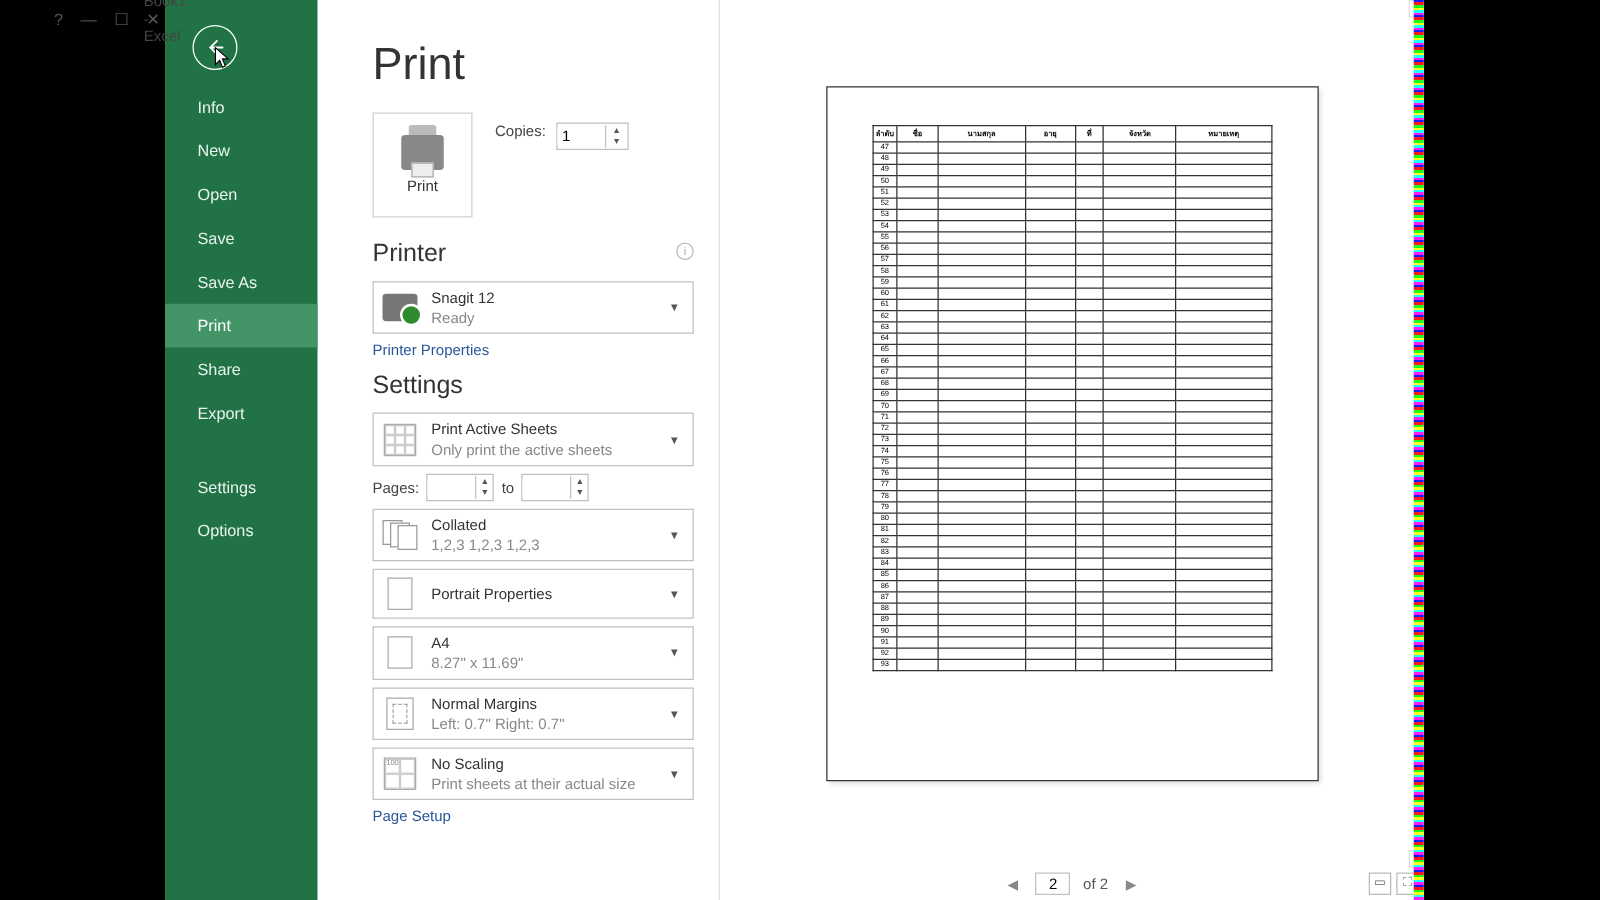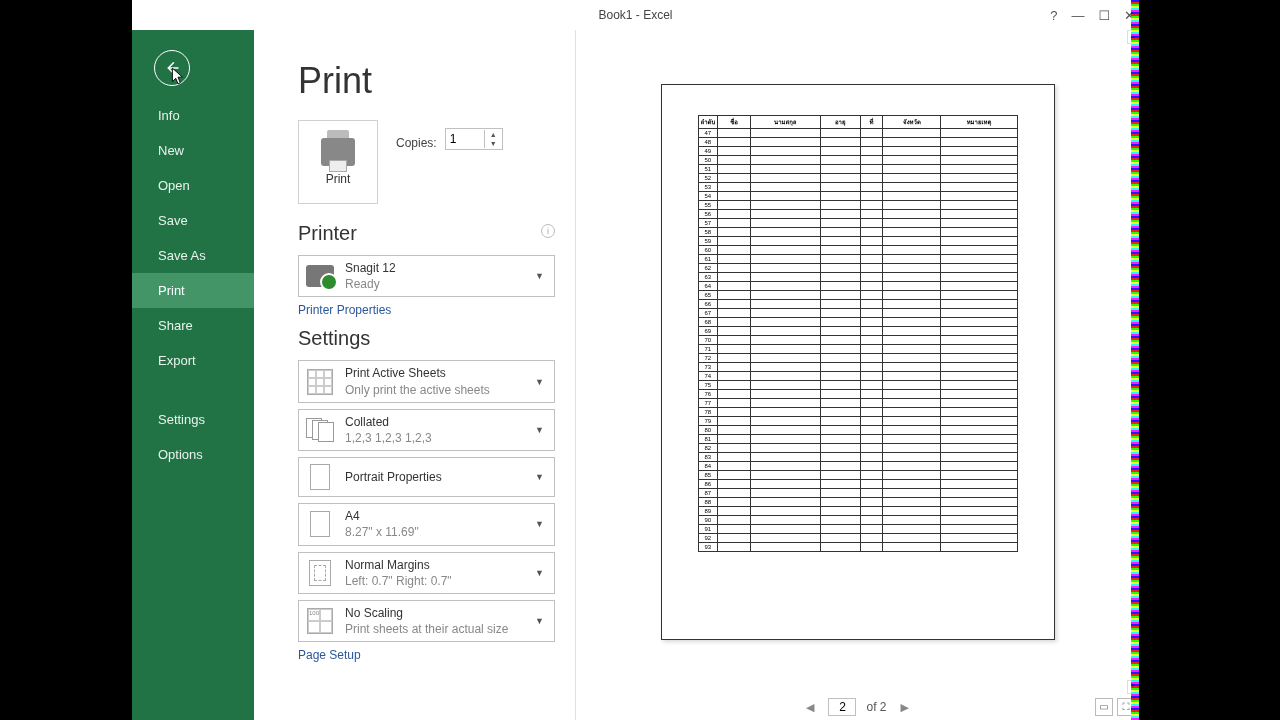--- a/index.html
+++ b/index.html
@@ -3,21 +3,21 @@
 <meta charset="utf-8">
 <style>
   * { box-sizing: border-box; margin: 0; padding: 0; font-family: "Segoe UI", Arial, sans-serif; }
   body { background: #000; width: 1280px; height: 720px; overflow: hidden; }
   .app {
     position: absolute;
     left: 132px; top: 0;
     width: 1007px; height: 720px;
     background: #fff;
     display: flex;
-    flex-direction: column;
+    flex-direction: row;
   }
   .titlebar {
     height: 30px;
     display: flex;
     align-items: center;
     position: relative;
     border-bottom: 0;
   }
   .titlebar .title {
     position: absolute;
@@ -139,21 +139,21 @@
   }
   .print-btn .printer-ico::after {
     content: "";
     position: absolute;
     bottom: -6px; left: 8px; right: 8px; height: 10px;
     background: #eee;
     border: 1px solid #aaa;
   }
   .copies-row {
     display: flex;
-    align-items: flex-end;
+    align-items: flex-start;
     gap: 8px;
     margin-top: 8px;
     font-size: 12px;
     color: #444;
   }
   .spinner {
     display: flex;
     border: 1px solid #c0c0c0;
     height: 22px;
     width: 58px;
@@ -498,20 +498,38 @@
                   <div></div>
                 </div>
               </div>
             <div class="dd-text">
               <div>Print Active Sheets</div>
               <div class="sub">Only print the active sheets</div>
             </div>
             <div class="dd-caret">▼</div>
           </div>
 
+          <div class="pages-row">
+            <span>Pages:</span>
+            <div class="spinner">
+              <input value="" style="">
+              <div class="arrows">
+                  <div>▲</div>
+                  <div>▼</div>
+                </div>
+            </div>
+            <span>to</span>
+            <div class="spinner">
+              <input value="" style="">
+              <div class="arrows">
+                  <div>▲</div>
+                  <div>▼</div>
+                </div>
+            </div>
+          </div>
 
           <div class="dropdown">
             <div class="dd-icon">
                 <div class="collate-ico">
                   <div></div>
                   <div></div>
                   <div></div>
                 </div>
               </div>
             <div class="dd-text">

